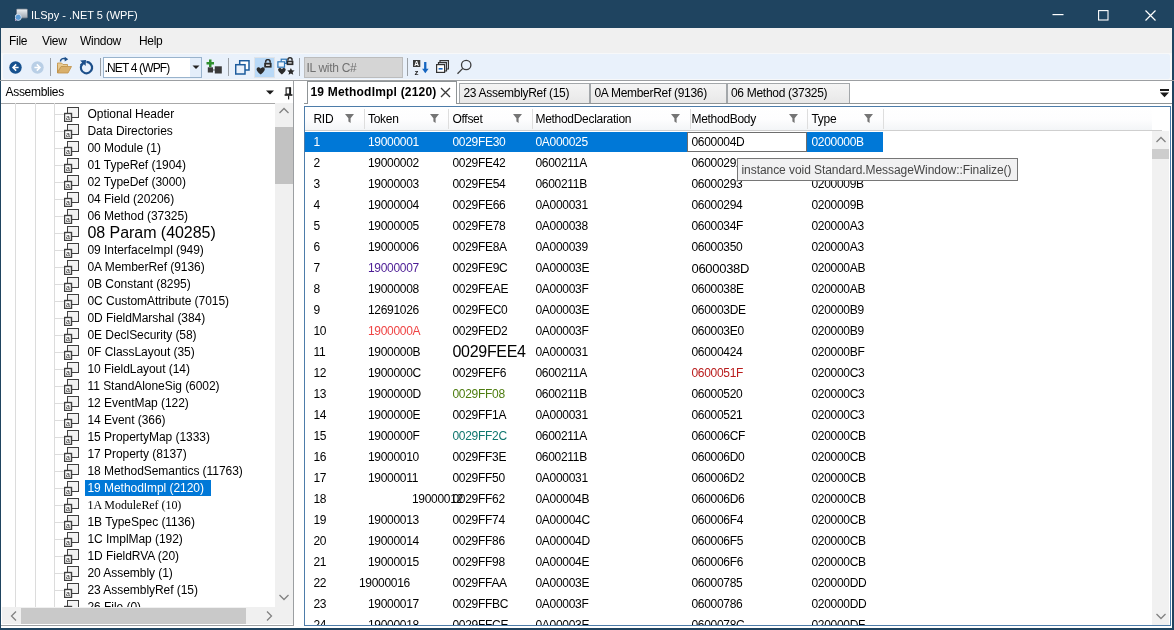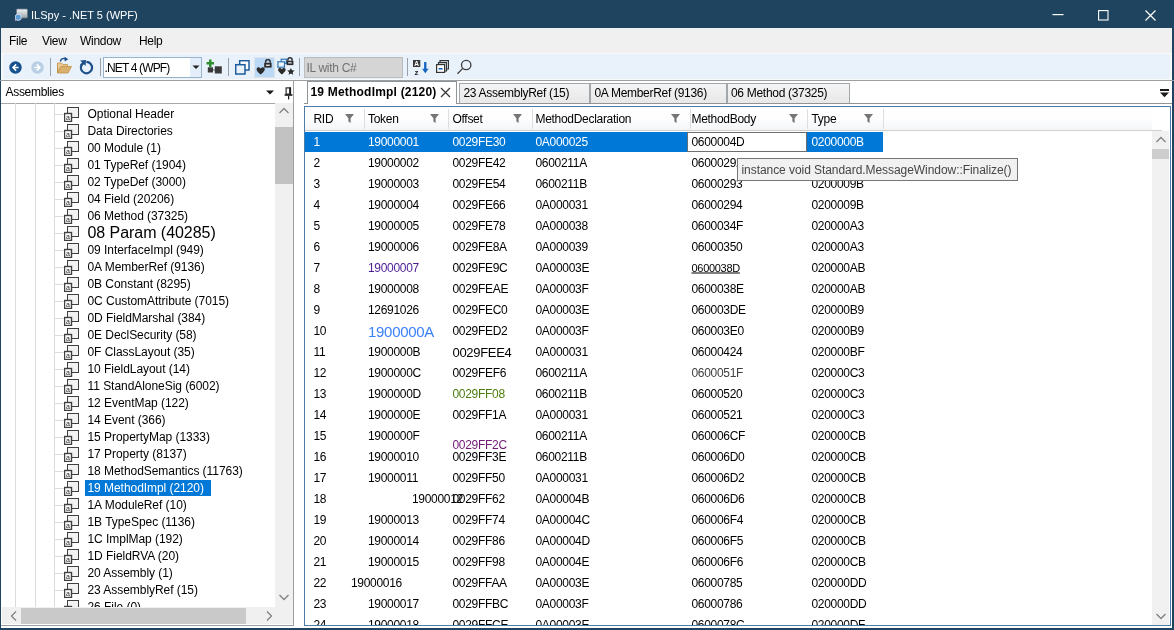--- a/index.html
+++ b/index.html
@@ -379,21 +379,21 @@
     <div style="position:absolute;left:83.5px;top:377px;width:126px;height:16px;background:#0078d7;"></div>
     <div style="position:absolute;left:86.5px;top:385px;transform:translateY(-50%);font-size:12px;color:#fff;letter-spacing:-0.05px;white-space:pre;line-height:1;">19 MethodImpl (2120)</div>
     <div style="position:absolute;left:52.5px;top:402px;width:10.5px;height:1px;background:#dcdcdc;"></div>
     <div style="position:absolute;left:63px;top:394.5px;width:15px;height:15px;">
       <svg width="15" height="15" viewBox="0 0 15 15">
         <rect x="3.5" y="0.5" width="11" height="10" fill="#f2f2f2" stroke="#3f3f3f"></rect>
         <rect x="0.5" y="6.5" width="7" height="8" fill="#fff" stroke="#3f3f3f" stroke-width="1.4"></rect>
         <text x="4" y="13" font-family="Liberation Sans" font-size="7" fill="#1a1a1a" text-anchor="middle">a</text>
       </svg>
     </div>
-    <div style="position:absolute;left:86.5px;top:402px;transform:translateY(-50%);font-size:12px;color:#000;letter-spacing:-0.05px;white-space:pre;line-height:1;">1A ModuleRef (10)</div>
+    <div style="position:absolute;left:86.5px;top:402px;transform:translateY(-50%);font-size:12px;color:#000;letter-spacing:-0.05px;white-space:pre;line-height:1;font-family:Liberation Serif, serif;">1A ModuleRef (10)</div>
     <div style="position:absolute;left:52.5px;top:419px;width:10.5px;height:1px;background:#dcdcdc;"></div>
     <div style="position:absolute;left:63px;top:411.5px;width:15px;height:15px;">
       <svg width="15" height="15" viewBox="0 0 15 15">
         <rect x="3.5" y="0.5" width="11" height="10" fill="#f2f2f2" stroke="#3f3f3f"></rect>
         <rect x="0.5" y="6.5" width="7" height="8" fill="#fff" stroke="#3f3f3f" stroke-width="1.4"></rect>
         <text x="4" y="13" font-family="Liberation Sans" font-size="7" fill="#1a1a1a" text-anchor="middle">a</text>
       </svg>
     </div>
     <div style="position:absolute;left:86.5px;top:419px;transform:translateY(-50%);font-size:12px;color:#000;letter-spacing:-0.05px;white-space:pre;line-height:1;">1B TypeSpec (1136)</div>
     <div style="position:absolute;left:52.5px;top:436px;width:10.5px;height:1px;background:#dcdcdc;"></div>
@@ -569,67 +569,67 @@
     <div style="position:absolute;left:8.5px;top:116.0px;transform:translateY(-50%);font-size:12px;color:#000;letter-spacing:-0.3px;white-space:pre;line-height:1;">6</div>
     <div style="position:absolute;left:63px;top:116.0px;transform:translateY(-50%);font-size:12px;color:#000;letter-spacing:-0.3px;white-space:pre;line-height:1;">19000006</div>
     <div style="position:absolute;left:147.5px;top:116.0px;transform:translateY(-50%);font-size:12px;color:#000;letter-spacing:-0.3px;white-space:pre;line-height:1;">0029FE8A</div>
     <div style="position:absolute;left:230.5px;top:116.0px;transform:translateY(-50%);font-size:12px;color:#000;letter-spacing:-0.3px;white-space:pre;line-height:1;">0A000039</div>
     <div style="position:absolute;left:386.5px;top:116.0px;transform:translateY(-50%);font-size:12px;color:#000;letter-spacing:-0.3px;white-space:pre;line-height:1;">06000350</div>
     <div style="position:absolute;left:506.5px;top:116.0px;transform:translateY(-50%);font-size:12px;color:#000;letter-spacing:-0.3px;white-space:pre;line-height:1;">020000A3</div>
     <div style="position:absolute;left:8.5px;top:137.0px;transform:translateY(-50%);font-size:12px;color:#000;letter-spacing:-0.3px;white-space:pre;line-height:1;">7</div>
     <div style="position:absolute;left:63px;top:137.0px;transform:translateY(-50%);font-size:12px;color:#4c1d95;letter-spacing:-0.3px;white-space:pre;line-height:1;">19000007</div>
     <div style="position:absolute;left:147.5px;top:137.0px;transform:translateY(-50%);font-size:12px;color:#000;letter-spacing:-0.3px;white-space:pre;line-height:1;">0029FE9C</div>
     <div style="position:absolute;left:230.5px;top:137.0px;transform:translateY(-50%);font-size:12px;color:#000;letter-spacing:-0.3px;white-space:pre;line-height:1;">0A00003E</div>
-    <div style="position:absolute;left:386.5px;top:137.0px;transform:translateY(-50%);font-size:11px;color:#000;letter-spacing:-0.3px;white-space:pre;line-height:1;text-decoration:underline;">0600038D</div>
+    <div style="position:absolute;left:386.5px;top:137.0px;transform:translateY(-50%);font-size:13px;color:#000;letter-spacing:-0.3px;white-space:pre;line-height:1;">0600038D</div>
     <div style="position:absolute;left:506.5px;top:137.0px;transform:translateY(-50%);font-size:12px;color:#000;letter-spacing:-0.3px;white-space:pre;line-height:1;">020000AB</div>
     <div style="position:absolute;left:8.5px;top:158.0px;transform:translateY(-50%);font-size:12px;color:#000;letter-spacing:-0.3px;white-space:pre;line-height:1;">8</div>
     <div style="position:absolute;left:63px;top:158.0px;transform:translateY(-50%);font-size:12px;color:#000;letter-spacing:-0.3px;white-space:pre;line-height:1;">19000008</div>
     <div style="position:absolute;left:147.5px;top:158.0px;transform:translateY(-50%);font-size:12px;color:#000;letter-spacing:-0.3px;white-space:pre;line-height:1;">0029FEAE</div>
     <div style="position:absolute;left:230.5px;top:158.0px;transform:translateY(-50%);font-size:12px;color:#000;letter-spacing:-0.3px;white-space:pre;line-height:1;">0A00003F</div>
     <div style="position:absolute;left:386.5px;top:158.0px;transform:translateY(-50%);font-size:12px;color:#000;letter-spacing:-0.3px;white-space:pre;line-height:1;">0600038E</div>
     <div style="position:absolute;left:506.5px;top:158.0px;transform:translateY(-50%);font-size:12px;color:#000;letter-spacing:-0.3px;white-space:pre;line-height:1;">020000AB</div>
     <div style="position:absolute;left:8.5px;top:179.0px;transform:translateY(-50%);font-size:12px;color:#000;letter-spacing:-0.3px;white-space:pre;line-height:1;">9</div>
     <div style="position:absolute;left:63px;top:179.0px;transform:translateY(-50%);font-size:12px;color:#000;letter-spacing:-0.3px;white-space:pre;line-height:1;">12691026</div>
     <div style="position:absolute;left:147.5px;top:179.0px;transform:translateY(-50%);font-size:12px;color:#000;letter-spacing:-0.3px;white-space:pre;line-height:1;">0029FEC0</div>
     <div style="position:absolute;left:230.5px;top:179.0px;transform:translateY(-50%);font-size:12px;color:#000;letter-spacing:-0.3px;white-space:pre;line-height:1;">0A00003E</div>
     <div style="position:absolute;left:386.5px;top:179.0px;transform:translateY(-50%);font-size:12px;color:#000;letter-spacing:-0.3px;white-space:pre;line-height:1;">060003DE</div>
     <div style="position:absolute;left:506.5px;top:179.0px;transform:translateY(-50%);font-size:12px;color:#000;letter-spacing:-0.3px;white-space:pre;line-height:1;">020000B9</div>
     <div style="position:absolute;left:8.5px;top:200.0px;transform:translateY(-50%);font-size:12px;color:#000;letter-spacing:-0.3px;white-space:pre;line-height:1;">10</div>
-    <div style="position:absolute;left:63px;top:200.0px;transform:translateY(-50%);font-size:15px;color:#3b82f6;letter-spacing:-0.3px;white-space:pre;line-height:1;">1900000A</div>
+    <div style="position:absolute;left:63px;top:200.0px;transform:translateY(-50%);font-size:12px;color:#ef4444;letter-spacing:-0.3px;white-space:pre;line-height:1;">1900000A</div>
     <div style="position:absolute;left:147.5px;top:200.0px;transform:translateY(-50%);font-size:12px;color:#000;letter-spacing:-0.3px;white-space:pre;line-height:1;">0029FED2</div>
     <div style="position:absolute;left:230.5px;top:200.0px;transform:translateY(-50%);font-size:12px;color:#000;letter-spacing:-0.3px;white-space:pre;line-height:1;">0A00003F</div>
     <div style="position:absolute;left:386.5px;top:200.0px;transform:translateY(-50%);font-size:12px;color:#000;letter-spacing:-0.3px;white-space:pre;line-height:1;">060003E0</div>
     <div style="position:absolute;left:506.5px;top:200.0px;transform:translateY(-50%);font-size:12px;color:#000;letter-spacing:-0.3px;white-space:pre;line-height:1;">020000B9</div>
     <div style="position:absolute;left:8.5px;top:221.0px;transform:translateY(-50%);font-size:12px;color:#000;letter-spacing:-0.3px;white-space:pre;line-height:1;">11</div>
     <div style="position:absolute;left:63px;top:221.0px;transform:translateY(-50%);font-size:12px;color:#000;letter-spacing:-0.3px;white-space:pre;line-height:1;">1900000B</div>
-    <div style="position:absolute;left:147.5px;top:221.0px;transform:translateY(-50%);font-size:13px;color:#000;letter-spacing:-0.3px;white-space:pre;line-height:1;">0029FEE4</div>
+    <div style="position:absolute;left:147.5px;top:221.0px;transform:translateY(-50%);font-size:16px;color:#000;letter-spacing:-0.3px;white-space:pre;line-height:1;">0029FEE4</div>
     <div style="position:absolute;left:230.5px;top:221.0px;transform:translateY(-50%);font-size:12px;color:#000;letter-spacing:-0.3px;white-space:pre;line-height:1;">0A000031</div>
     <div style="position:absolute;left:386.5px;top:221.0px;transform:translateY(-50%);font-size:12px;color:#000;letter-spacing:-0.3px;white-space:pre;line-height:1;">06000424</div>
     <div style="position:absolute;left:506.5px;top:221.0px;transform:translateY(-50%);font-size:12px;color:#000;letter-spacing:-0.3px;white-space:pre;line-height:1;">020000BF</div>
     <div style="position:absolute;left:8.5px;top:242.0px;transform:translateY(-50%);font-size:12px;color:#000;letter-spacing:-0.3px;white-space:pre;line-height:1;">12</div>
     <div style="position:absolute;left:63px;top:242.0px;transform:translateY(-50%);font-size:12px;color:#000;letter-spacing:-0.3px;white-space:pre;line-height:1;">1900000C</div>
     <div style="position:absolute;left:147.5px;top:242.0px;transform:translateY(-50%);font-size:12px;color:#000;letter-spacing:-0.3px;white-space:pre;line-height:1;">0029FEF6</div>
     <div style="position:absolute;left:230.5px;top:242.0px;transform:translateY(-50%);font-size:12px;color:#000;letter-spacing:-0.3px;white-space:pre;line-height:1;">0600211A</div>
-    <div style="position:absolute;left:386.5px;top:242.0px;transform:translateY(-50%);font-size:12px;color:#404040;letter-spacing:-0.3px;white-space:pre;line-height:1;">0600051F</div>
+    <div style="position:absolute;left:386.5px;top:242.0px;transform:translateY(-50%);font-size:12px;color:#b91c1c;letter-spacing:-0.3px;white-space:pre;line-height:1;">0600051F</div>
     <div style="position:absolute;left:506.5px;top:242.0px;transform:translateY(-50%);font-size:12px;color:#000;letter-spacing:-0.3px;white-space:pre;line-height:1;">020000C3</div>
     <div style="position:absolute;left:8.5px;top:263.0px;transform:translateY(-50%);font-size:12px;color:#000;letter-spacing:-0.3px;white-space:pre;line-height:1;">13</div>
     <div style="position:absolute;left:63px;top:263.0px;transform:translateY(-50%);font-size:12px;color:#000;letter-spacing:-0.3px;white-space:pre;line-height:1;">1900000D</div>
     <div style="position:absolute;left:147.5px;top:263.0px;transform:translateY(-50%);font-size:12px;color:#4d7c0f;letter-spacing:-0.3px;white-space:pre;line-height:1;">0029FF08</div>
     <div style="position:absolute;left:230.5px;top:263.0px;transform:translateY(-50%);font-size:12px;color:#000;letter-spacing:-0.3px;white-space:pre;line-height:1;">0600211B</div>
     <div style="position:absolute;left:386.5px;top:263.0px;transform:translateY(-50%);font-size:12px;color:#000;letter-spacing:-0.3px;white-space:pre;line-height:1;">06000520</div>
     <div style="position:absolute;left:506.5px;top:263.0px;transform:translateY(-50%);font-size:12px;color:#000;letter-spacing:-0.3px;white-space:pre;line-height:1;">020000C3</div>
     <div style="position:absolute;left:8.5px;top:284.0px;transform:translateY(-50%);font-size:12px;color:#000;letter-spacing:-0.3px;white-space:pre;line-height:1;">14</div>
     <div style="position:absolute;left:63px;top:284.0px;transform:translateY(-50%);font-size:12px;color:#000;letter-spacing:-0.3px;white-space:pre;line-height:1;">1900000E</div>
     <div style="position:absolute;left:147.5px;top:284.0px;transform:translateY(-50%);font-size:12px;color:#000;letter-spacing:-0.3px;white-space:pre;line-height:1;">0029FF1A</div>
     <div style="position:absolute;left:230.5px;top:284.0px;transform:translateY(-50%);font-size:12px;color:#000;letter-spacing:-0.3px;white-space:pre;line-height:1;">0A000031</div>
     <div style="position:absolute;left:386.5px;top:284.0px;transform:translateY(-50%);font-size:12px;color:#000;letter-spacing:-0.3px;white-space:pre;line-height:1;">06000521</div>
     <div style="position:absolute;left:506.5px;top:284.0px;transform:translateY(-50%);font-size:12px;color:#000;letter-spacing:-0.3px;white-space:pre;line-height:1;">020000C3</div>
     <div style="position:absolute;left:8.5px;top:305.0px;transform:translateY(-50%);font-size:12px;color:#000;letter-spacing:-0.3px;white-space:pre;line-height:1;">15</div>
     <div style="position:absolute;left:63px;top:305.0px;transform:translateY(-50%);font-size:12px;color:#000;letter-spacing:-0.3px;white-space:pre;line-height:1;">1900000F</div>
-    <div style="position:absolute;left:147.5px;top:314px;transform:translateY(-50%);font-size:12px;color:#701a75;letter-spacing:-0.3px;white-space:pre;line-height:1;">0029FF2C</div>
+    <div style="position:absolute;left:147.5px;top:305.0px;transform:translateY(-50%);font-size:12px;color:#0f766e;letter-spacing:-0.3px;white-space:pre;line-height:1;">0029FF2C</div>
     <div style="position:absolute;left:230.5px;top:305.0px;transform:translateY(-50%);font-size:12px;color:#000;letter-spacing:-0.3px;white-space:pre;line-height:1;">0600211A</div>
     <div style="position:absolute;left:386.5px;top:305.0px;transform:translateY(-50%);font-size:12px;color:#000;letter-spacing:-0.3px;white-space:pre;line-height:1;">060006CF</div>
     <div style="position:absolute;left:506.5px;top:305.0px;transform:translateY(-50%);font-size:12px;color:#000;letter-spacing:-0.3px;white-space:pre;line-height:1;">020000CB</div>
     <div style="position:absolute;left:8.5px;top:326.0px;transform:translateY(-50%);font-size:12px;color:#000;letter-spacing:-0.3px;white-space:pre;line-height:1;">16</div>
     <div style="position:absolute;left:63px;top:326.0px;transform:translateY(-50%);font-size:12px;color:#000;letter-spacing:-0.3px;white-space:pre;line-height:1;">19000010</div>
     <div style="position:absolute;left:147.5px;top:326.0px;transform:translateY(-50%);font-size:12px;color:#000;letter-spacing:-0.3px;white-space:pre;line-height:1;">0029FF3E</div>
     <div style="position:absolute;left:230.5px;top:326.0px;transform:translateY(-50%);font-size:12px;color:#000;letter-spacing:-0.3px;white-space:pre;line-height:1;">0600211B</div>
     <div style="position:absolute;left:386.5px;top:326.0px;transform:translateY(-50%);font-size:12px;color:#000;letter-spacing:-0.3px;white-space:pre;line-height:1;">060006D0</div>
     <div style="position:absolute;left:506.5px;top:326.0px;transform:translateY(-50%);font-size:12px;color:#000;letter-spacing:-0.3px;white-space:pre;line-height:1;">020000CB</div>
     <div style="position:absolute;left:8.5px;top:347.0px;transform:translateY(-50%);font-size:12px;color:#000;letter-spacing:-0.3px;white-space:pre;line-height:1;">17</div>
@@ -656,21 +656,21 @@
     <div style="position:absolute;left:230.5px;top:410.0px;transform:translateY(-50%);font-size:12px;color:#000;letter-spacing:-0.3px;white-space:pre;line-height:1;">0A00004D</div>
     <div style="position:absolute;left:386.5px;top:410.0px;transform:translateY(-50%);font-size:12px;color:#000;letter-spacing:-0.3px;white-space:pre;line-height:1;">060006F5</div>
     <div style="position:absolute;left:506.5px;top:410.0px;transform:translateY(-50%);font-size:12px;color:#000;letter-spacing:-0.3px;white-space:pre;line-height:1;">020000CB</div>
     <div style="position:absolute;left:8.5px;top:431.0px;transform:translateY(-50%);font-size:12px;color:#000;letter-spacing:-0.3px;white-space:pre;line-height:1;">21</div>
     <div style="position:absolute;left:63px;top:431.0px;transform:translateY(-50%);font-size:12px;color:#000;letter-spacing:-0.3px;white-space:pre;line-height:1;">19000015</div>
     <div style="position:absolute;left:147.5px;top:431.0px;transform:translateY(-50%);font-size:12px;color:#000;letter-spacing:-0.3px;white-space:pre;line-height:1;">0029FF98</div>
     <div style="position:absolute;left:230.5px;top:431.0px;transform:translateY(-50%);font-size:12px;color:#000;letter-spacing:-0.3px;white-space:pre;line-height:1;">0A00004E</div>
     <div style="position:absolute;left:386.5px;top:431.0px;transform:translateY(-50%);font-size:12px;color:#000;letter-spacing:-0.3px;white-space:pre;line-height:1;">060006F6</div>
     <div style="position:absolute;left:506.5px;top:431.0px;transform:translateY(-50%);font-size:12px;color:#000;letter-spacing:-0.3px;white-space:pre;line-height:1;">020000CB</div>
     <div style="position:absolute;left:8.5px;top:452.0px;transform:translateY(-50%);font-size:12px;color:#000;letter-spacing:-0.3px;white-space:pre;line-height:1;">22</div>
-    <div style="position:absolute;left:46px;top:452.0px;transform:translateY(-50%);font-size:12px;color:#000;letter-spacing:-0.3px;white-space:pre;line-height:1;">19000016</div>
+    <div style="position:absolute;left:54px;top:452.0px;transform:translateY(-50%);font-size:12px;color:#000;letter-spacing:-0.3px;white-space:pre;line-height:1;">19000016</div>
     <div style="position:absolute;left:147.5px;top:452.0px;transform:translateY(-50%);font-size:12px;color:#000;letter-spacing:-0.3px;white-space:pre;line-height:1;">0029FFAA</div>
     <div style="position:absolute;left:230.5px;top:452.0px;transform:translateY(-50%);font-size:12px;color:#000;letter-spacing:-0.3px;white-space:pre;line-height:1;">0A00003E</div>
     <div style="position:absolute;left:386.5px;top:452.0px;transform:translateY(-50%);font-size:12px;color:#000;letter-spacing:-0.3px;white-space:pre;line-height:1;">06000785</div>
     <div style="position:absolute;left:506.5px;top:452.0px;transform:translateY(-50%);font-size:12px;color:#000;letter-spacing:-0.3px;white-space:pre;line-height:1;">020000DD</div>
     <div style="position:absolute;left:8.5px;top:473.0px;transform:translateY(-50%);font-size:12px;color:#000;letter-spacing:-0.3px;white-space:pre;line-height:1;">23</div>
     <div style="position:absolute;left:63px;top:473.0px;transform:translateY(-50%);font-size:12px;color:#000;letter-spacing:-0.3px;white-space:pre;line-height:1;">19000017</div>
     <div style="position:absolute;left:147.5px;top:473.0px;transform:translateY(-50%);font-size:12px;color:#000;letter-spacing:-0.3px;white-space:pre;line-height:1;">0029FFBC</div>
     <div style="position:absolute;left:230.5px;top:473.0px;transform:translateY(-50%);font-size:12px;color:#000;letter-spacing:-0.3px;white-space:pre;line-height:1;">0A00003F</div>
     <div style="position:absolute;left:386.5px;top:473.0px;transform:translateY(-50%);font-size:12px;color:#000;letter-spacing:-0.3px;white-space:pre;line-height:1;">06000786</div>
     <div style="position:absolute;left:506.5px;top:473.0px;transform:translateY(-50%);font-size:12px;color:#000;letter-spacing:-0.3px;white-space:pre;line-height:1;">020000DD</div>

